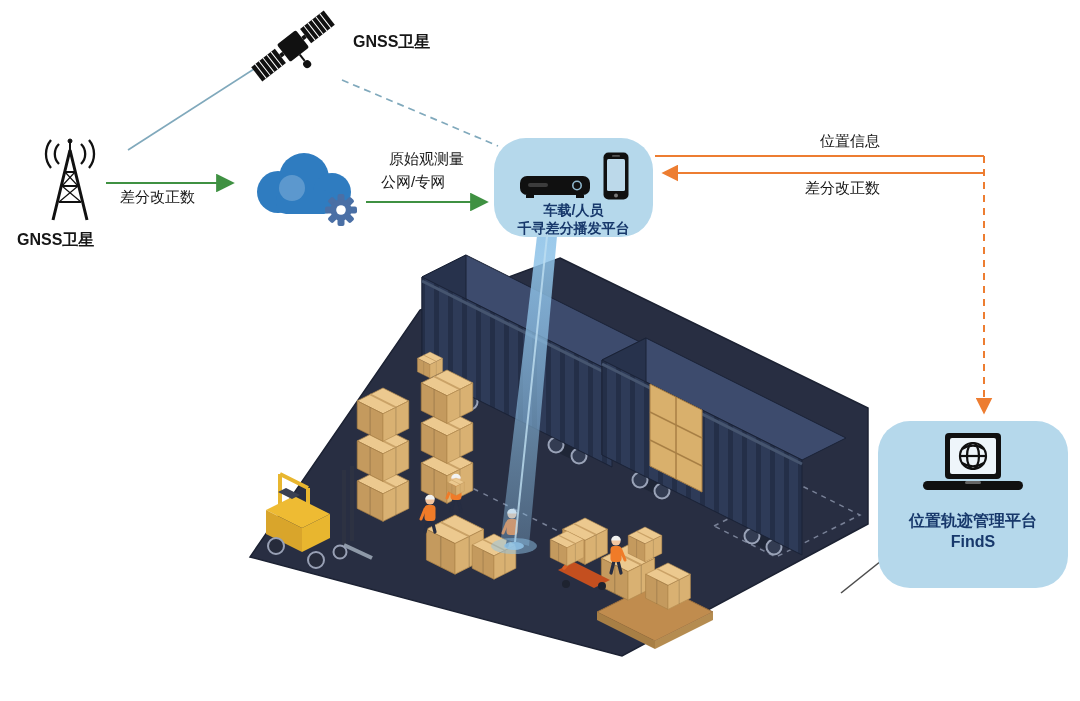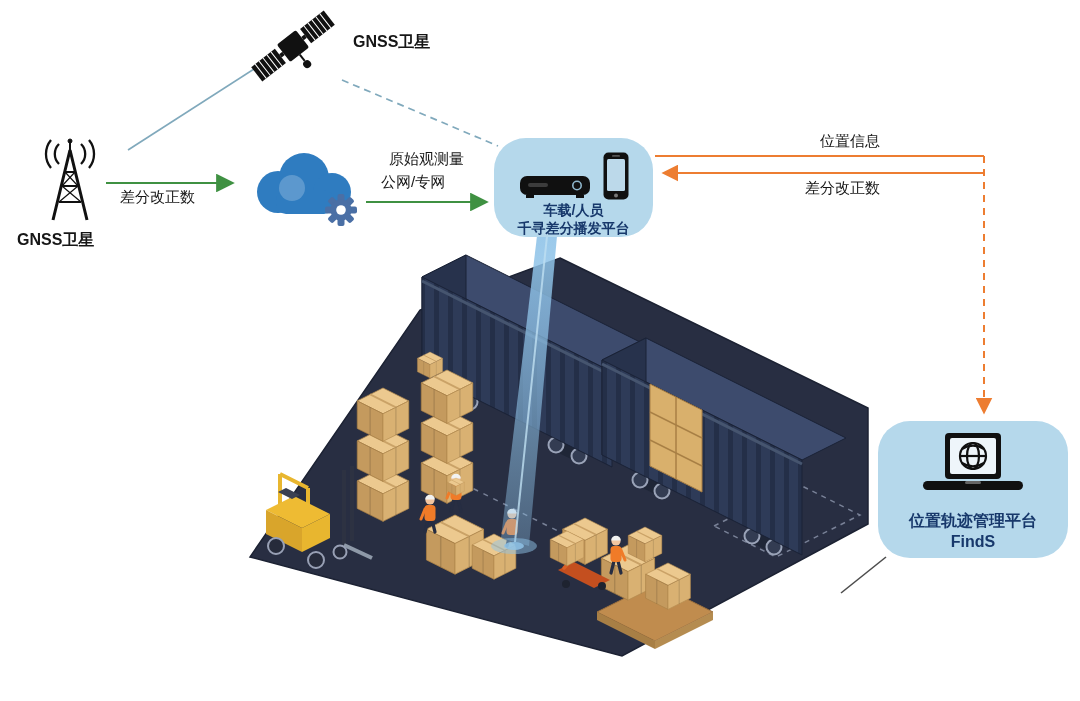--- a/index.html
+++ b/index.html
@@ -254,21 +254,21 @@
         <rect x="1.5" y="1.5" width="25" height="47" rx="5" fill="#101010"></rect>
         <rect x="5" y="8" width="18" height="32" rx="1.5" fill="#bcd9ea"></rect>
         <rect x="10" y="4" width="8" height="1.8" rx="0.9" fill="#555"></rect>
         <circle cx="14" cy="44.5" r="2" fill="#777"></circle>
       </svg>
     </div>
     <div class="t">车载/人员</div>
     <div class="t">千寻差分播发平台</div>
   </div>
 
-  <div class="node-box" style="left:878px;top:421px;width:190px;height:137px">
+  <div class="node-box" style="left:878px;top:421px;width:190px;height:167px">
     <svg width="104" height="72" viewBox="0 0 104 72" style="margin-top:10px">
       <rect x="24" y="2" width="56" height="46" rx="4" fill="#101010"></rect>
       <rect x="29" y="7" width="46" height="36" rx="2" fill="#eef5fa"></rect>
       <g stroke="#101010" fill="none" stroke-width="2.2">
         <circle cx="52" cy="25" r="13"></circle>
         <ellipse cx="52" cy="25" rx="6" ry="13"></ellipse>
         <line x1="39" y1="25" x2="65" y2="25"></line>
         <path d="M41,18 a20,20 0 0 1 22,0 M41,32 a20,20 0 0 0 22,0"></path>
       </g>
       <rect x="2" y="50" width="100" height="9" rx="4.5" fill="#101010"></rect>

